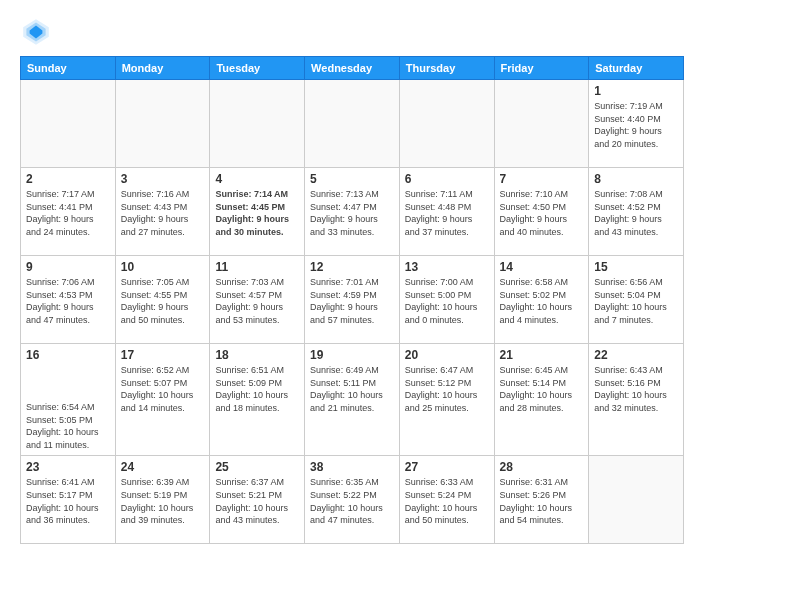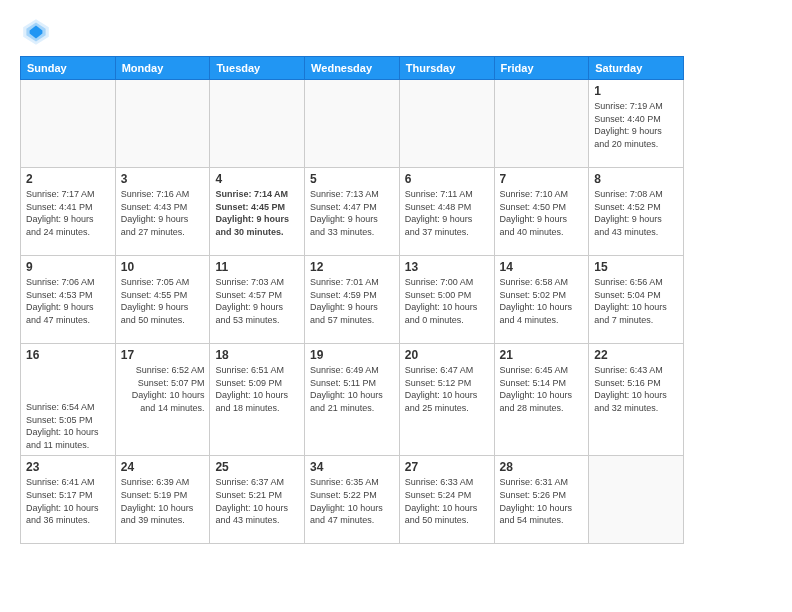--- a/index.html
+++ b/index.html
@@ -247,21 +247,21 @@
         <tr>
           <td>
             <span class="day-number">16</span>
             <div class="day-info" style="white-space: pre-line; margin-top: 39px;">Sunrise: 6:54 AM
 Sunset: 5:05 PM
 Daylight: 10 hours
 and 11 minutes.</div>
           </td>
           <td>
             <span class="day-number">17</span>
-            <div class="day-info" style="white-space: pre-line; text-align: right;">Sunrise: 6:52 AM
+            <div class="day-info" style="white-space: pre-line;">Sunrise: 6:52 AM
 Sunset: 5:07 PM
 Daylight: 10 hours
 and 14 minutes.</div>
           </td>
           <td>
             <span class="day-number">18</span>
             <div class="day-info" style="white-space: pre-line;">Sunrise: 6:51 AM
 Sunset: 5:09 PM
 Daylight: 10 hours
 and 18 minutes.</div>
@@ -311,21 +311,21 @@
 and 39 minutes.</div>
           </td>
           <td>
             <span class="day-number">25</span>
             <div class="day-info" style="white-space: pre-line;">Sunrise: 6:37 AM
 Sunset: 5:21 PM
 Daylight: 10 hours
 and 43 minutes.</div>
           </td>
           <td>
-            <span class="day-number">34</span>
+            <span class="day-number">38</span>
             <div class="day-info" style="white-space: pre-line;">Sunrise: 6:35 AM
 Sunset: 5:22 PM
 Daylight: 10 hours
 and 47 minutes.</div>
           </td>
           <td>
             <span class="day-number">27</span>
             <div class="day-info" style="white-space: pre-line;">Sunrise: 6:33 AM
 Sunset: 5:24 PM
 Daylight: 10 hours

